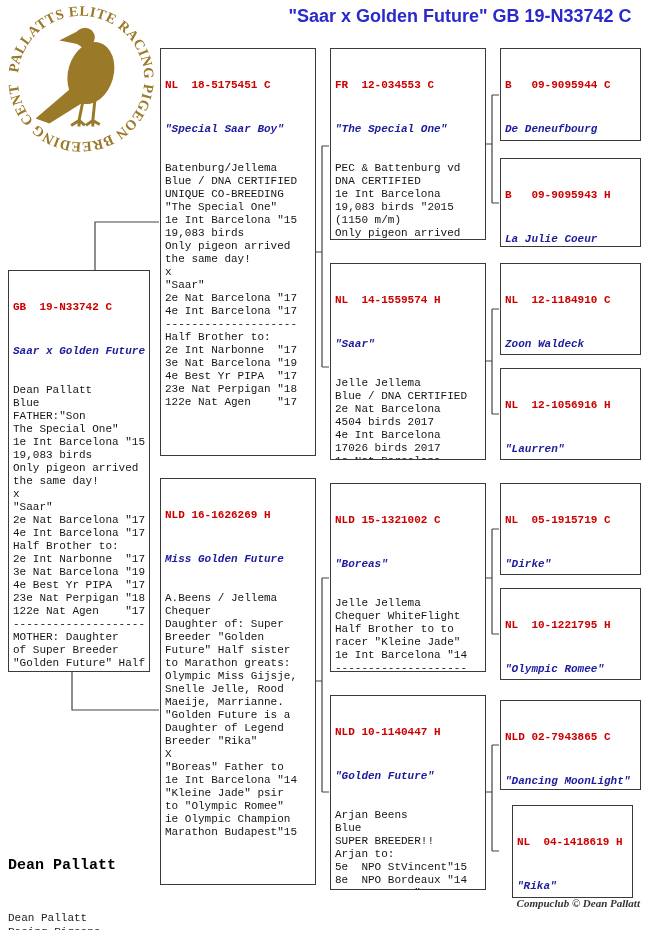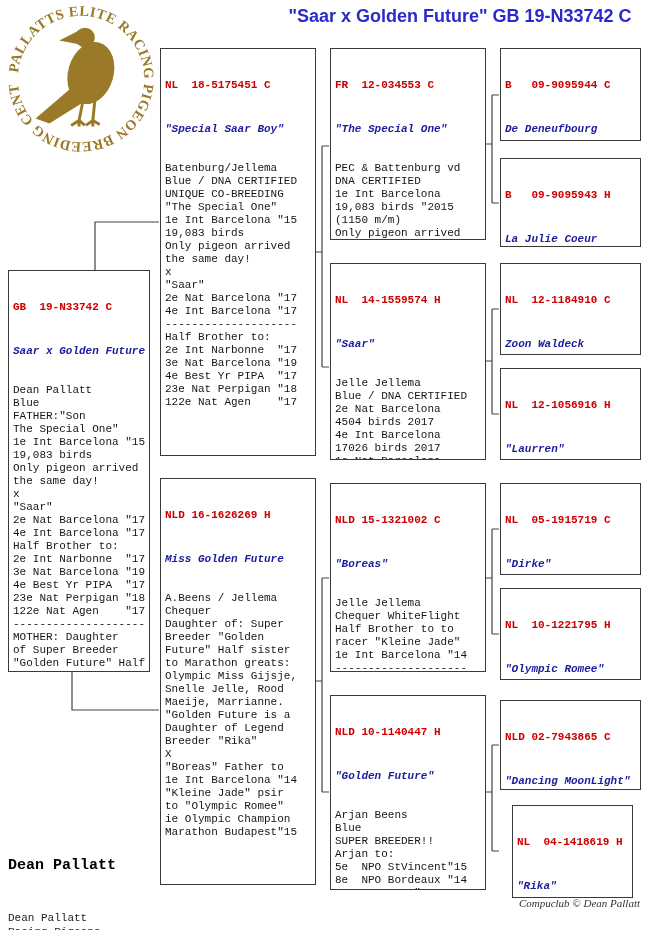--- a/index.html
+++ b/index.html
@@ -31,21 +31,21 @@
   }
   .box .ring{color:#cc0000;font-weight:bold;}
   .box .nm{color:#1c1c9c;font-weight:bold;font-style:italic;margin-top:5px;}
   .box .ln{color:#151515;}
   .owner{position:absolute;left:8px;top:820px;white-space:pre;}
   .owner .oh{font-size:15px;font-weight:bold;color:#000;line-height:20px;}
   .owner .ol{font-size:11px;line-height:13.5px;color:#222;}
   .credit{
     position:absolute;left:400px;top:897px;width:240px;text-align:right;
     font-family:"Liberation Serif","DejaVu Serif",serif;
-    font-style:italic;font-size:11px;color:#333;
+    font-style:italic;font-size:11px;color:#333;font-weight:bold;
   }
 </style>
 </head>
 <body>
 
 <div class="page">
 
   <svg class="connectors" width="647" height="930">
     <path d="M95 270 V222 H159
              M72 672 V710 H159

